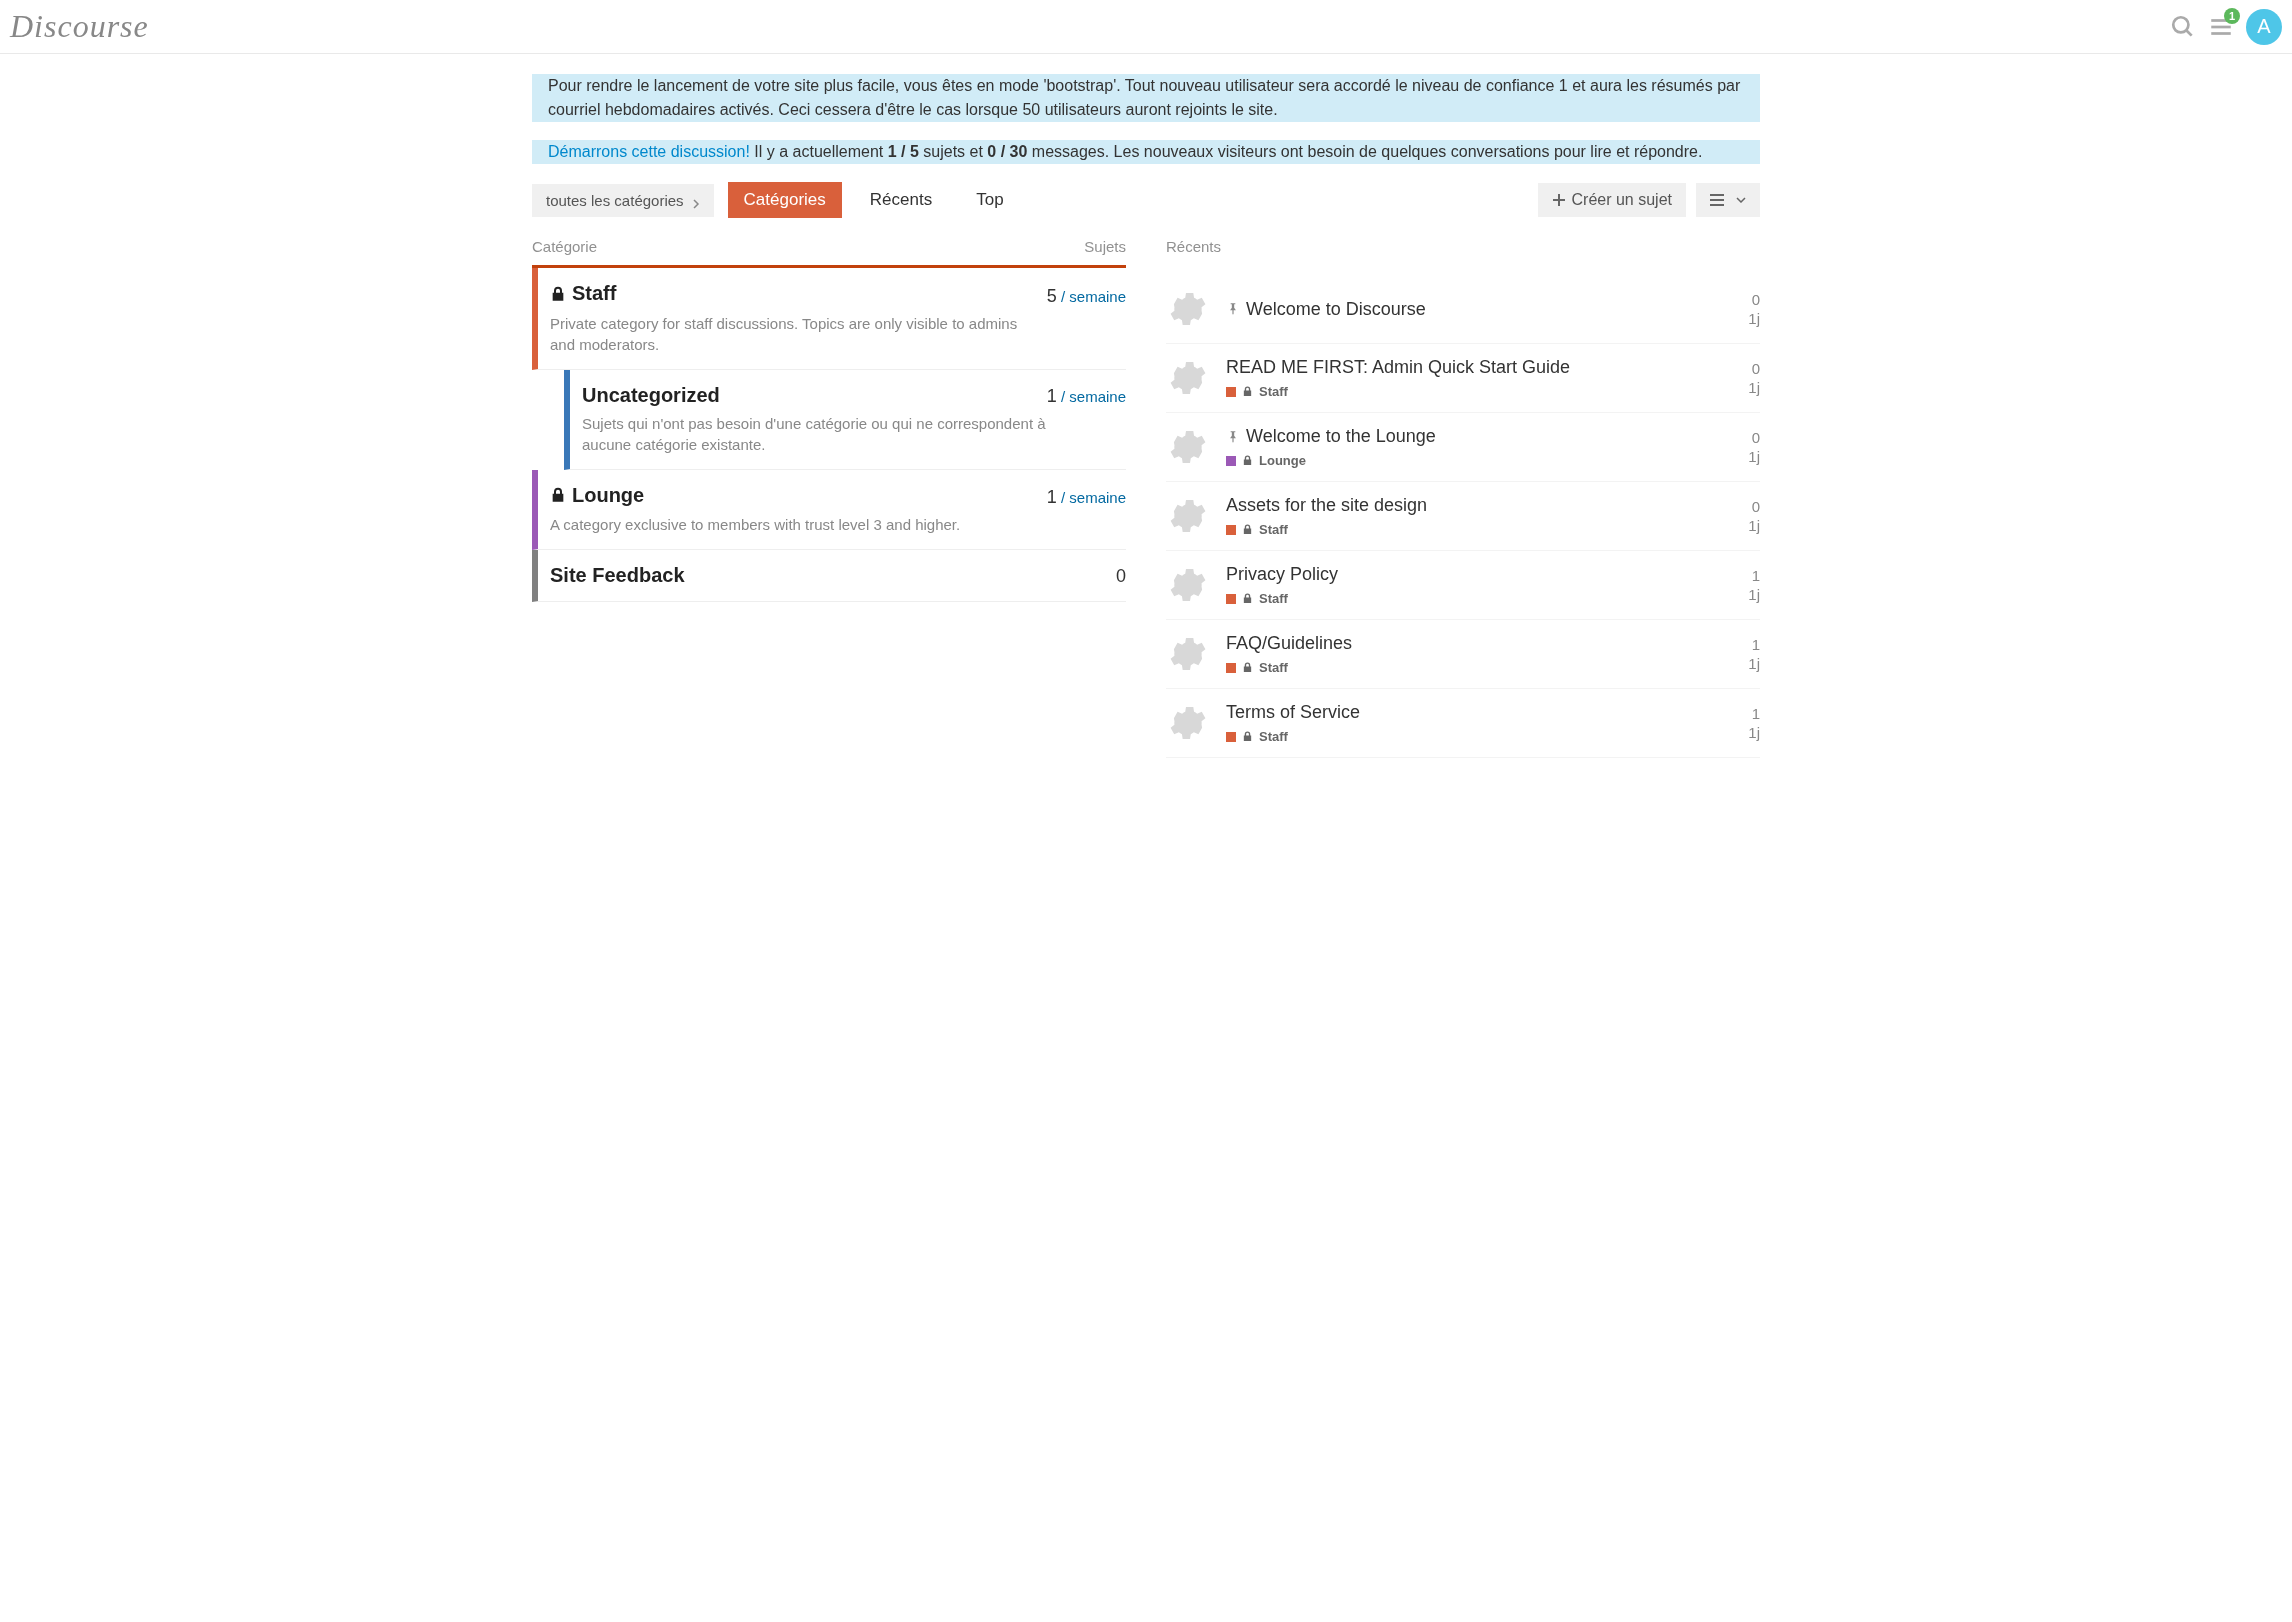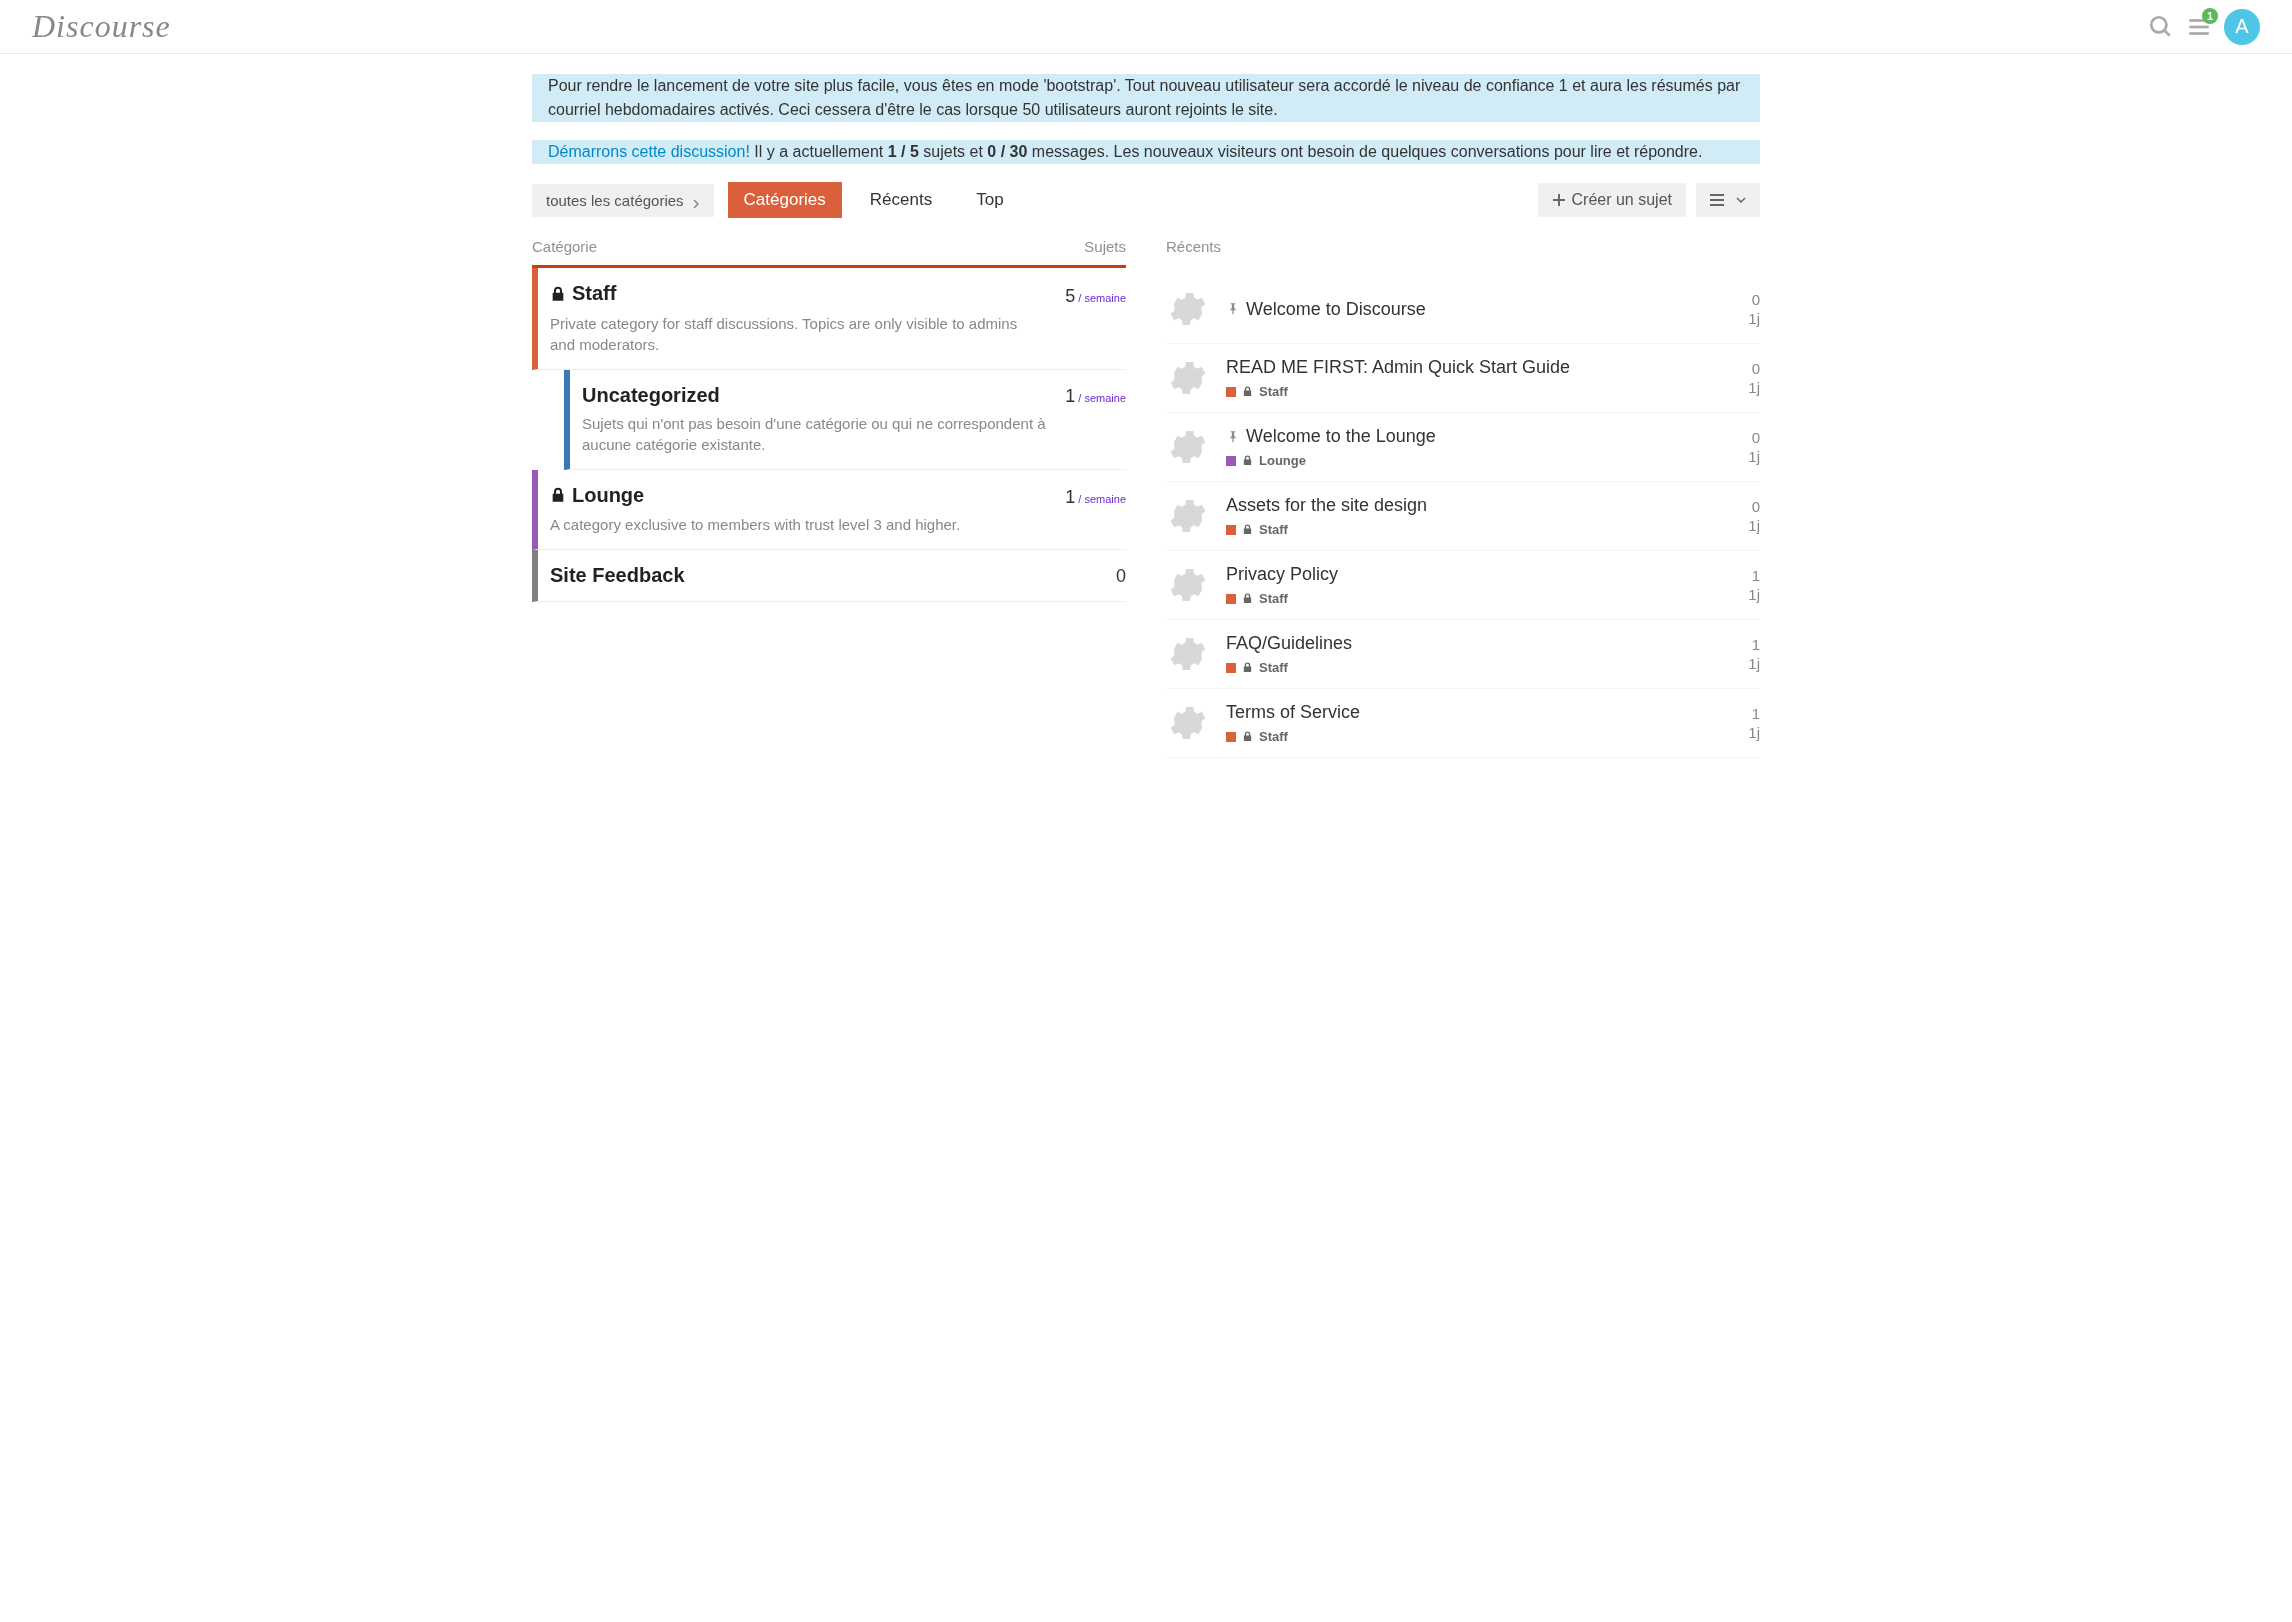--- a/index.html
+++ b/index.html
@@ -6,21 +6,21 @@
     body {
       font-family: -apple-system, BlinkMacSystemFont, "Segoe UI", Helvetica, Arial, sans-serif;
       font-size: 15px;
       color: #222;
       background: #fff;
     }
     .header {
       display: flex;
       justify-content: space-between;
       align-items: center;
-      padding: 8px 32px;
+      padding: 8px 10px;
       border-bottom: 1px solid #e9e9e9;
     }
     .logo {
       font-family: cursive;
       font-size: 32px;
       color: #888;
       letter-spacing: 1px;
       font-style: italic;
     }
     .header-right {
@@ -164,22 +164,22 @@
       font-weight: bold;
       display: flex;
       align-items: center;
       gap: 6px;
     }
     .category-stats {
       font-size: 18px;
       color: #333;
     }
     .category-stats .per {
-      color: #6d28d9;
-      font-size: 11px;
+      color: #0369a1;
+      font-size: 15px;
     }
     .category-desc {
       color: #888;
       font-size: 15px;
       margin-top: 6px;
       max-width: 480px;
       line-height: 1.4;
     }
     .topic-row {
       display: flex;

